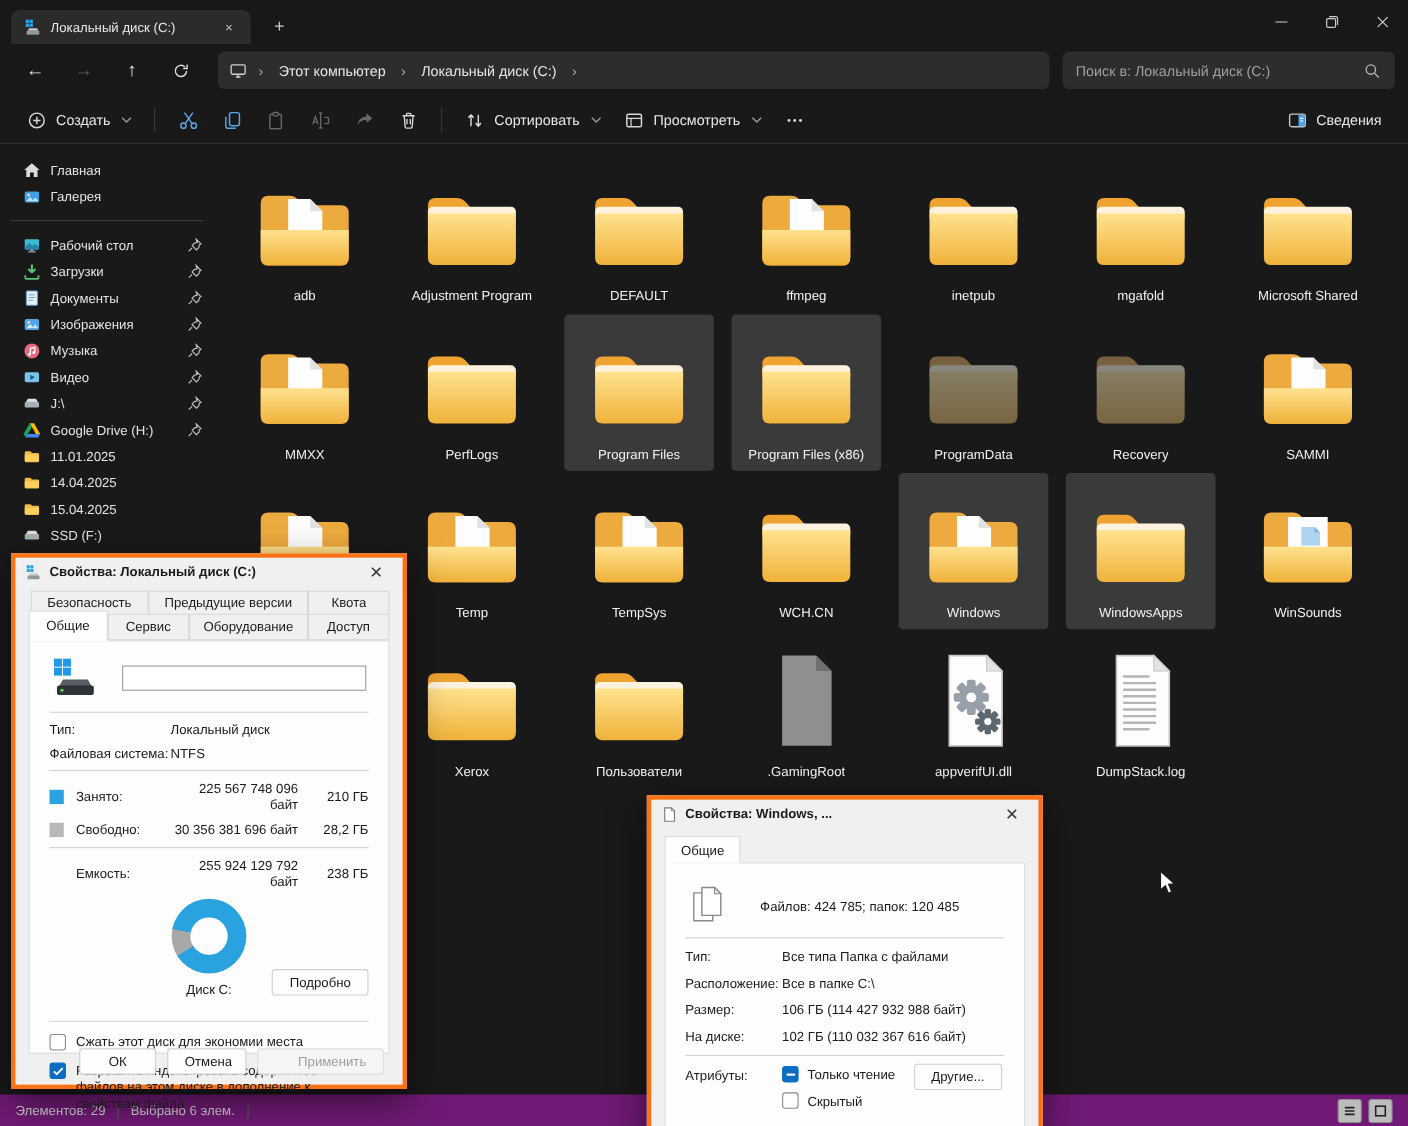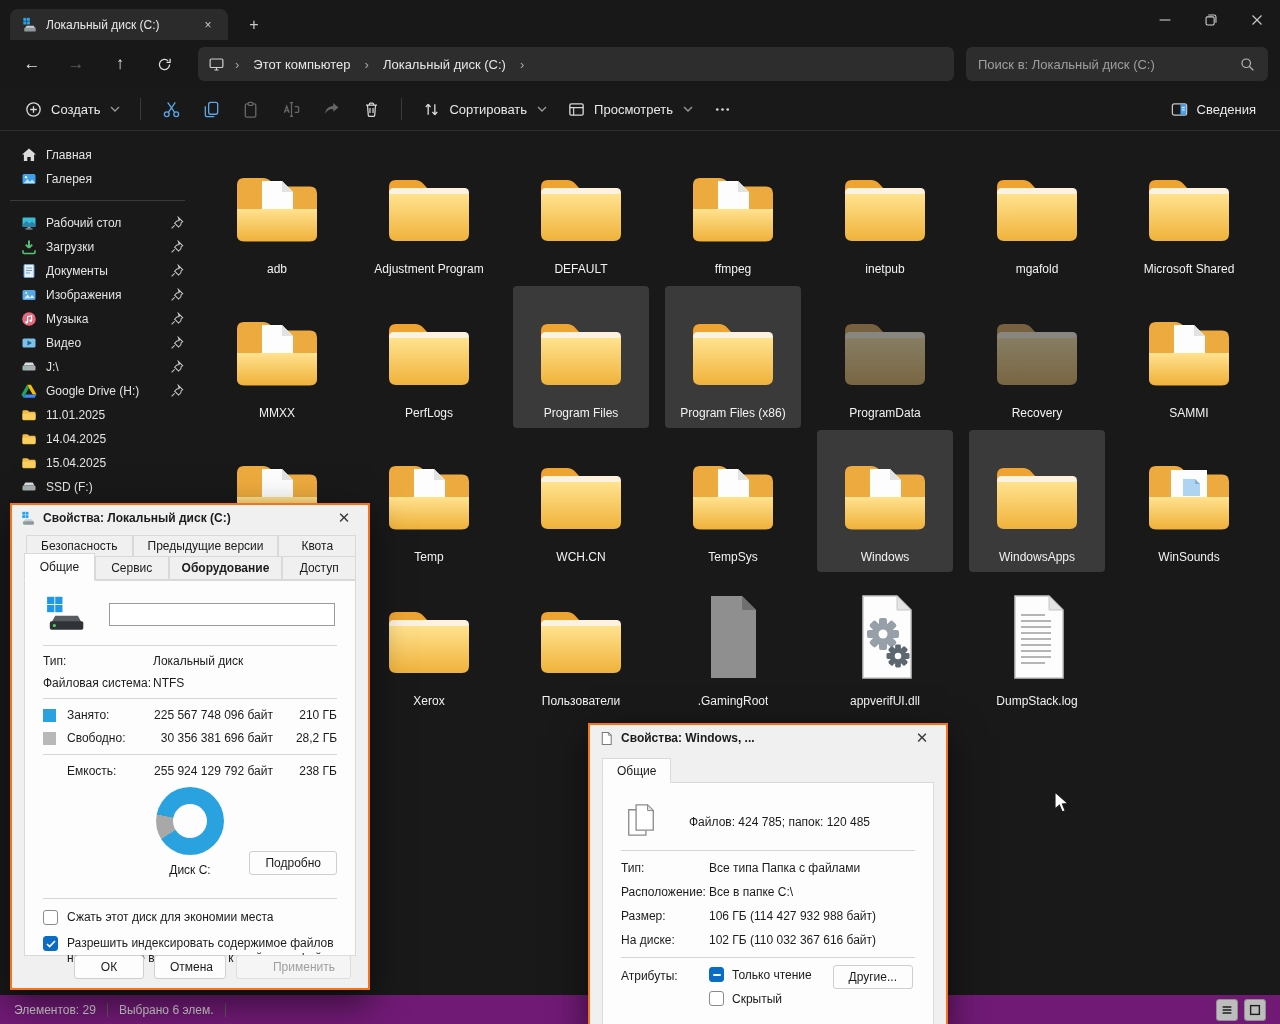--- a/index.html
+++ b/index.html
@@ -55,21 +55,21 @@
   .glabel { margin-top:9px; font-size:12px; color:#f2f2f2; white-space:nowrap; max-width:146px; overflow:hidden; }
   .cell.dimmed .gicon { opacity:.55; filter:saturate(.6) brightness(.92); }
 
   
   .statusbar { position:absolute; left:0; right:0; bottom:0; height:29px; background:#701a75; display:flex; align-items:center; padding:0 14px; font-size:12px; color:#cfcfcf; }
   .ssep { width:1px; height:14px; background:#5a5a5a; margin:0 11px; }
   .sb-right { margin-left:auto; display:flex; gap:6px; }
   .sb-btn { width:22px; height:22px; background:#bdbdbd; border:1px solid #8f8f8f; border-radius:3px; display:flex; align-items:center; justify-content:center; color:#1f1f1f; }
 
   
-  .dlg { position:absolute; background:#f0f0f0; border:2px solid #f97316; box-shadow:0 12px 34px rgba(0,0,0,.55); font-size:12px; color:#1b1b1b; z-index:30; }
+  .dlg { position:absolute; background:#f0f0f0; border:4px solid #f97316; box-shadow:0 12px 34px rgba(0,0,0,.55); font-size:12px; color:#1b1b1b; z-index:30; }
   .dlg-tb { height:26px; display:flex; align-items:center; gap:7px; padding:0 9px; }
   .dlg-title { font-weight:700; font-size:12px; white-space:nowrap; }
   .dlg-x { margin-left:auto; width:30px; height:20px; display:flex; align-items:center; justify-content:center; color:#3a3a3a; font-size:15px; }
   .tabs { padding:4px 12px 0; position:relative; }
   .trow { display:flex; }
   .tab2 { padding:4px 12px 4px; border:1px solid #d9d9d9; background:#f0f0f0; white-space:nowrap; }
   .trow1 .tab2 { border-bottom:none; padding:3px 14px; }
   .trow2 { position:relative; }
   .tab2.active { background:#fdfdfd; position:relative; z-index:3; margin-top:-3px; padding-top:6px; border-bottom:1px solid #fdfdfd; margin-bottom:-1px; }
   .page { border:1px solid #d9d9d9; background:#fdfdfd; margin:0 12px; position:relative; padding:10px 18px 0; }
@@ -719,31 +719,31 @@
       <div class="tileinner">
         <svg class="gicon" viewBox="0 0 96 96">
           <use href="#sym-folder-doc"></use>
         </svg>
         <div class="glabel">Temp</div>
       </div>
     </div>
     <div class="cell">
       <div class="tileinner">
         <svg class="gicon" viewBox="0 0 96 96">
+          <use href="#sym-folder-doc"></use>
+        </svg>
+        <div class="glabel">TempSys</div>
+      </div>
+    </div>
+    <div class="cell">
+      <div class="tileinner">
+        <svg class="gicon" viewBox="0 0 96 96">
           <use href="#sym-folder"></use>
         </svg>
         <div class="glabel">WCH.CN</div>
-      </div>
-    </div>
-    <div class="cell">
-      <div class="tileinner">
-        <svg class="gicon" viewBox="0 0 96 96">
-          <use href="#sym-folder-doc"></use>
-        </svg>
-        <div class="glabel">TempSys</div>
       </div>
     </div>
     <div class="cell selected">
       <div class="tileinner">
         <svg class="gicon" viewBox="0 0 96 96">
           <use href="#sym-folder-doc"></use>
         </svg>
         <div class="glabel">Windows</div>
       </div>
     </div>
@@ -842,21 +842,21 @@
   </div>
   <div class="tabs">
     <div class="trow trow1" style="margin-left:2px;">
       <span class="tab2" style="flex:1.05;text-align:center;">Безопасность</span>
       <span class="tab2" style="flex:1.35;text-align:center;">Предыдущие версии</span>
       <span class="tab2" style="flex:.7;text-align:center;">Квота</span>
     </div>
     <div class="trow trow2">
       <span class="tab2 active" style="flex:.8;text-align:center;">Общие</span>
       <span class="tab2" style="flex:.85;text-align:center;">Сервис</span>
-      <span class="tab2" style="flex:1.2;text-align:right;font-weight:bold;">Оборудование</span>
+      <span class="tab2" style="flex:1.2;text-align:right;">Оборудование</span>
       <span class="tab2" style="flex:.85;text-align:center;">Доступ</span>
     </div>
   </div>
   <div class="page">
     <div class="drive-line">
       <svg width="44" height="38" viewBox="0 0 48 42">
           <use href="#i-bigdrive"></use>
         </svg>
       <input class="rename-input" type="text" value="" style="">
     </div>

